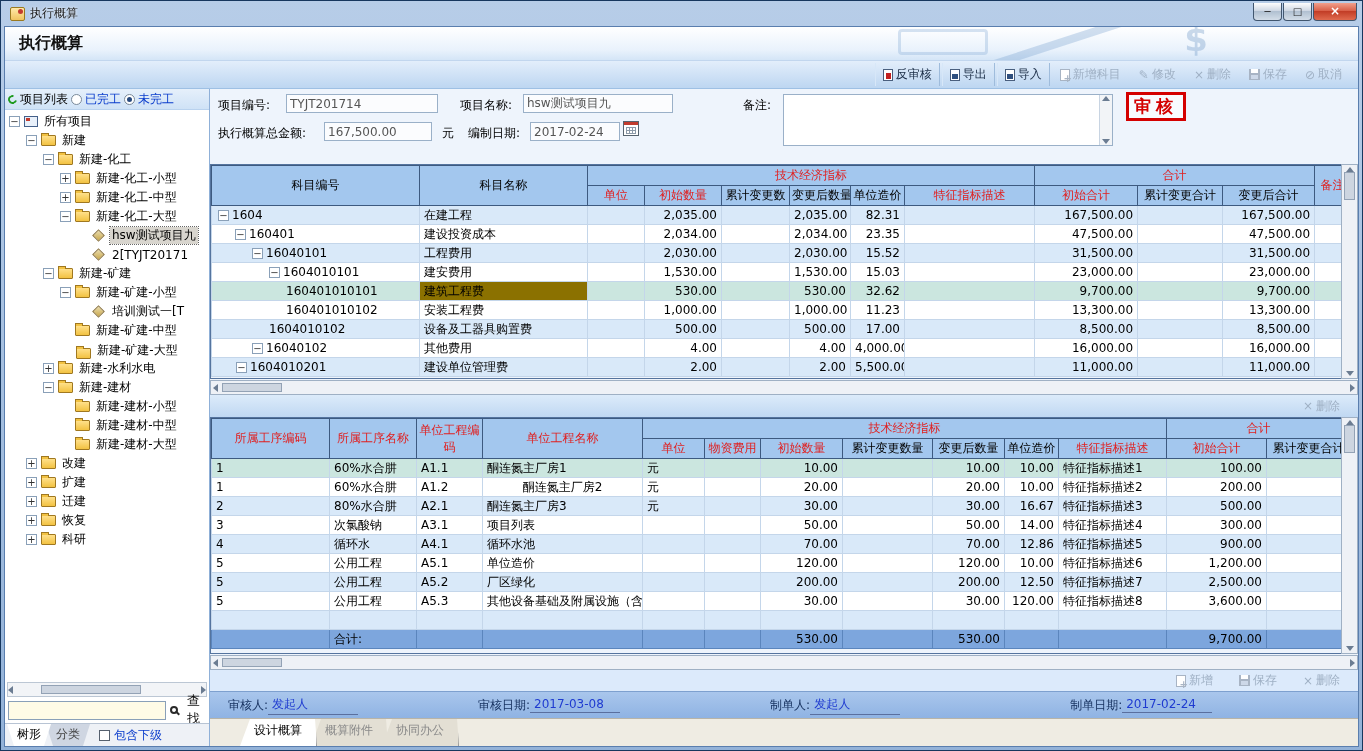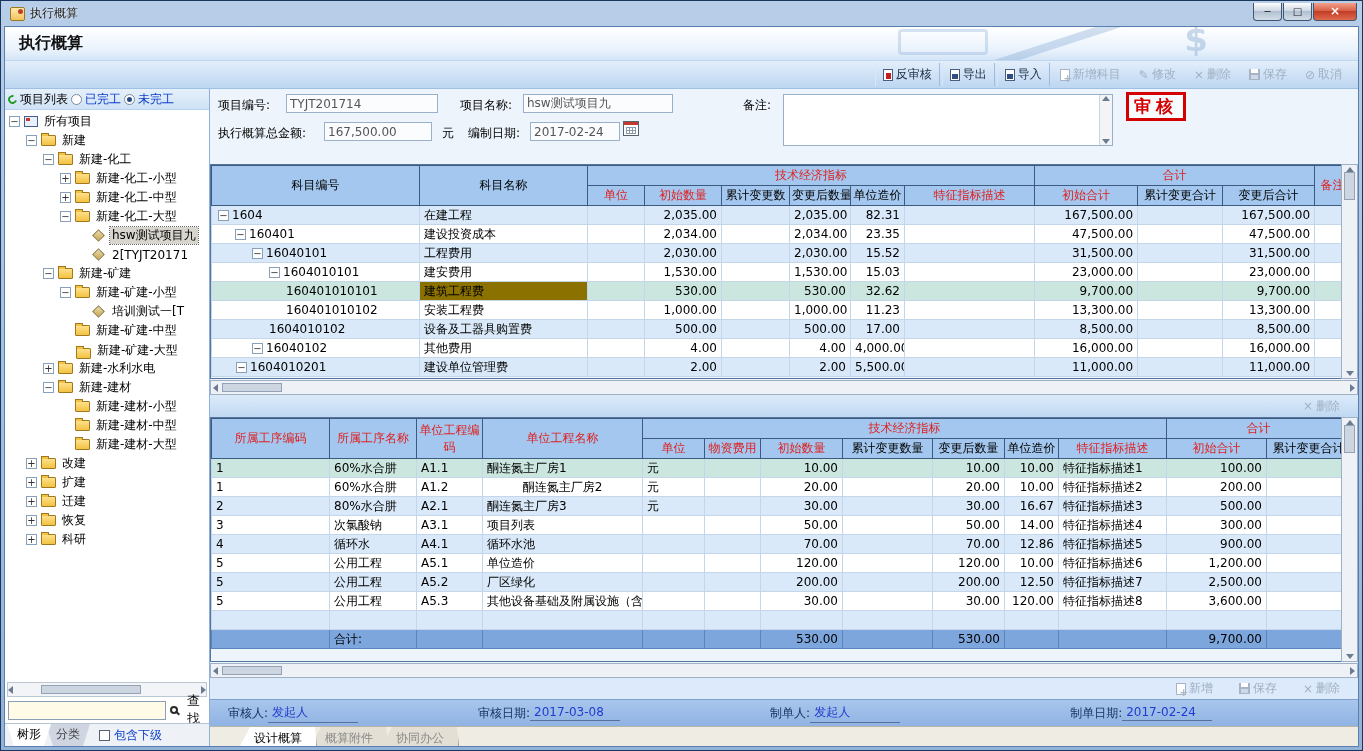--- a/index.html
+++ b/index.html
@@ -97,21 +97,21 @@
 .vscroll{width:17px;flex:none;border:1px solid #9fb0c4;background:#eef1f6;display:flex;flex-direction:column;align-items:center;justify-content:space-between;padding:2px 0}
 .vthumb{width:11px;height:28px;background:#cdd5e0;border:1px solid #93a2b5}
 .hscroll{height:15px;margin-top:1px;border:1px solid #9fb0c4;background:#eef1f6;display:flex;align-items:center;justify-content:space-between;padding:0 2px;flex:none}
 .hthumb{width:60px;height:9px;background:#cdd5e0;border:1px solid #93a2b5;margin-right:auto;margin-left:4px}
 .midbar{height:22px;background:linear-gradient(#dcebfa,#c0d8f2);display:flex;align-items:center;justify-content:flex-end;padding-right:10px;flex:none}
 
 .foot-btns{height:21px;display:flex;align-items:center;justify-content:flex-end;gap:10px;padding-right:10px;background:#dceafb;flex:none;font-size:12px}
 .info-strip{height:27px;background:linear-gradient(#a9c6ec,#8fb3e3);border-top:1px solid #7da0cf;display:flex;align-items:center;flex:none;font-size:12px}
 .info-lab{color:#15305e;margin-left:18px}
 .info-val{color:#1f3bd0;border-bottom:1px solid #5a6f9e;min-width:90px;padding:0 4px 1px}
-.bottom-tabs{height:20px;background:#efece3;border-top:1px solid #b8b4a8;display:flex;align-items:stretch;padding-left:30px;flex:none;font-size:12px}
+.bottom-tabs{height:28px;background:#efece3;border-top:1px solid #b8b4a8;display:flex;align-items:stretch;padding-left:30px;flex:none;font-size:12px}
 .btab{padding:3px 14px;clip-path:polygon(10px 0,calc(100% - 2px) 0,100% 100%,0 100%);background:#fff;color:#000;margin-right:-6px;border-right:1px solid #999}
 .btab.inactive{background:#e3dfd4;color:#8a8a8a;z-index:0}
 .btab.active{z-index:2}
 </style>
 </head>
 <body>
 
 <div class="window">
   <div class="titlebar">
     <span class="app-icon"></span>

